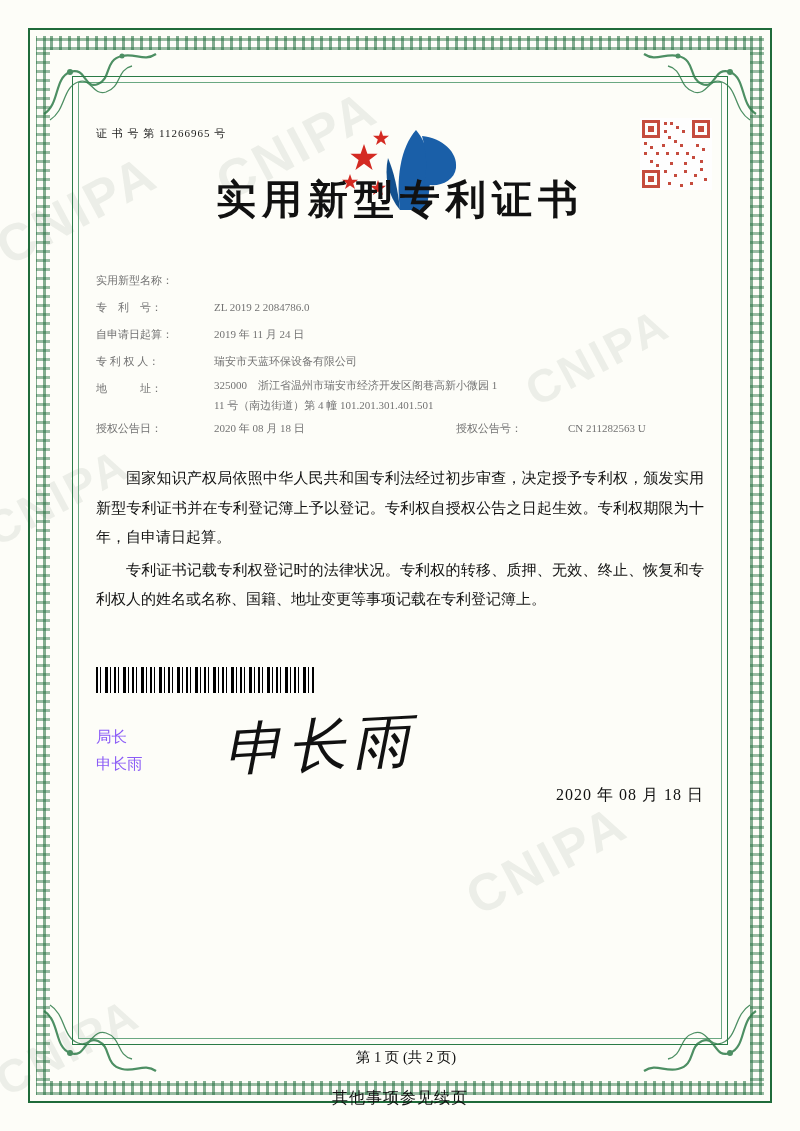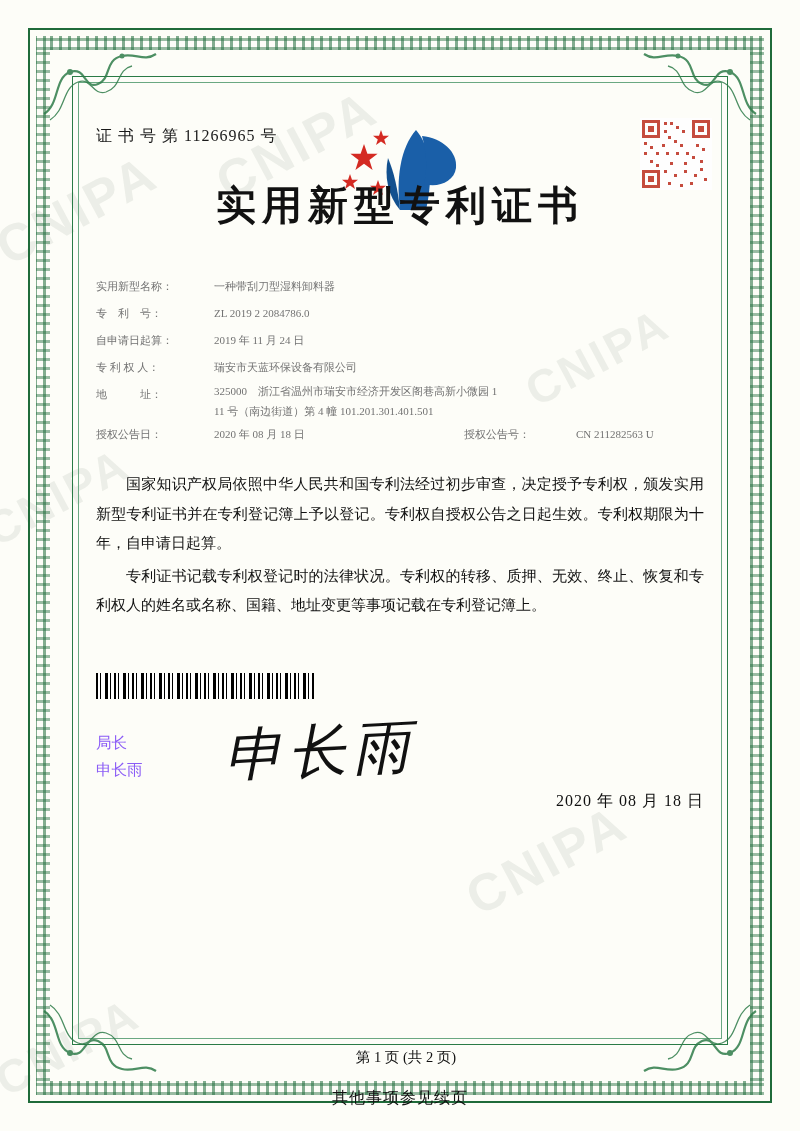--- a/index.html
+++ b/index.html
@@ -78,21 +78,21 @@
   .corner.tr { right: 40px; top: 44px; transform: scaleX(-1); }
   .corner.bl { left: 40px; bottom: 50px; transform: scaleY(-1); }
   .corner.br { right: 40px; bottom: 50px; transform: scale(-1,-1); }
 
   .content {
     position: absolute;
     left: 96px; top: 112px; right: 96px;
   }
 
   .cert-no {
-    font-size: 16px;
+    font-size: 11px;
     color: #1a1a1a;
     letter-spacing: 1px;
     margin-top: 14px;
   }
 
   .logo-wrap {
     position: absolute;
     left: 330px; top: 118px;
     width: 140px; height: 100px;
   }
@@ -131,21 +131,21 @@
     width: 118px;
     flex: 0 0 118px;
     white-space: nowrap;
   }
   .val {
     flex: 1 1 auto;
   }
   .row.addr .val { line-height: 1.85; }
   .row.two {
     display: flex;
-    gap: 8px;
+    gap: 0;
   }
   .half-left { width: 360px; display: flex; }
   .half-right { display: flex; }
   .half-right .lbl { width: 112px; flex: 0 0 112px; }
 
   .para {
     margin-top: 22px;
     font-size: 15px;
     line-height: 1.95;
     text-indent: 2em;
@@ -312,21 +312,20 @@
   <div class="content">
 
     <div class="cert-no">证 书 号 第 11266965 号</div>
 
     <div class="title">实用新型专利证书</div>
 
     <div class="fields">
 
       <div class="row">
         <div class="lbl">实用新型名称：</div>
-        <div class="val">一种带刮刀型湿料卸料器</div>
       </div>
 
 
       <div class="row">
         <div class="lbl">专　利　号：</div>
         <div class="val">ZL 2019 2 2084786.0</div>
       </div>
 
       <div class="row">
         <div class="lbl">自申请日起算：</div>

